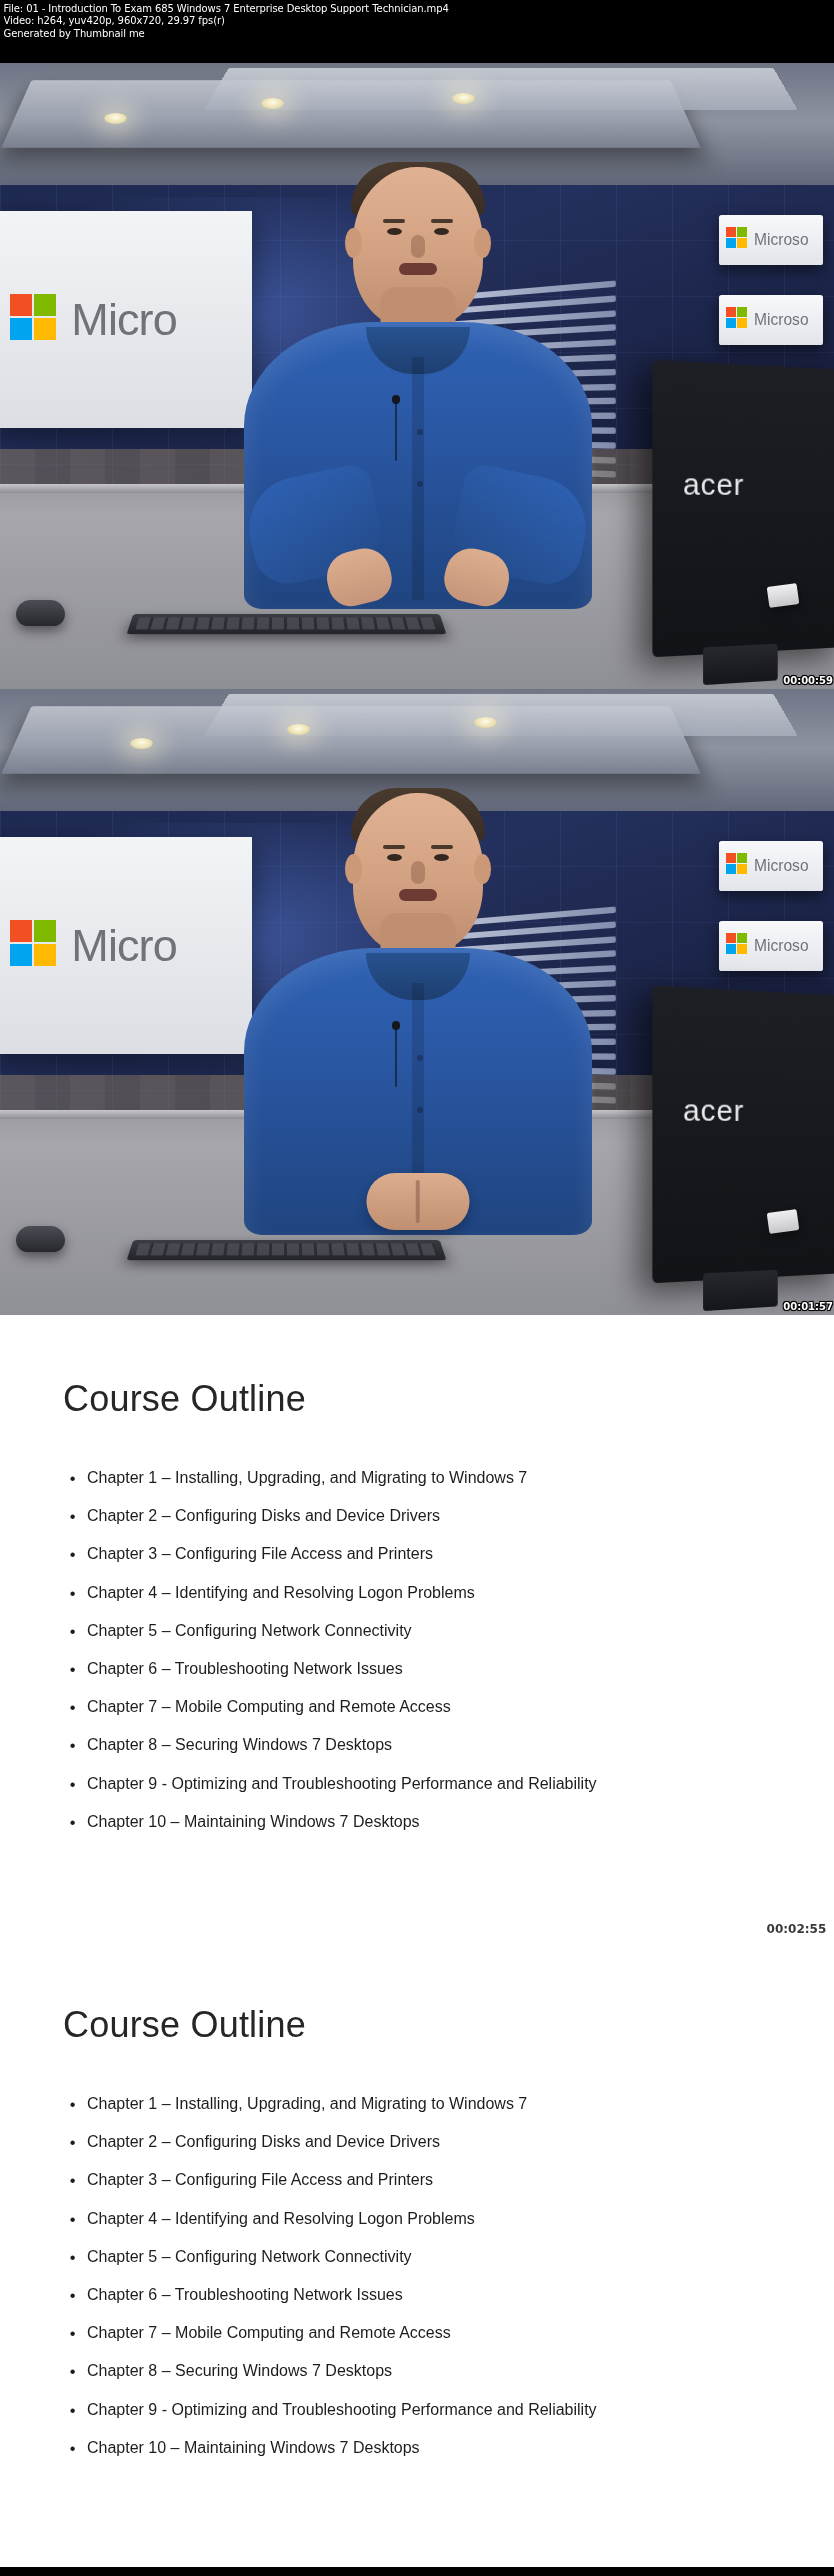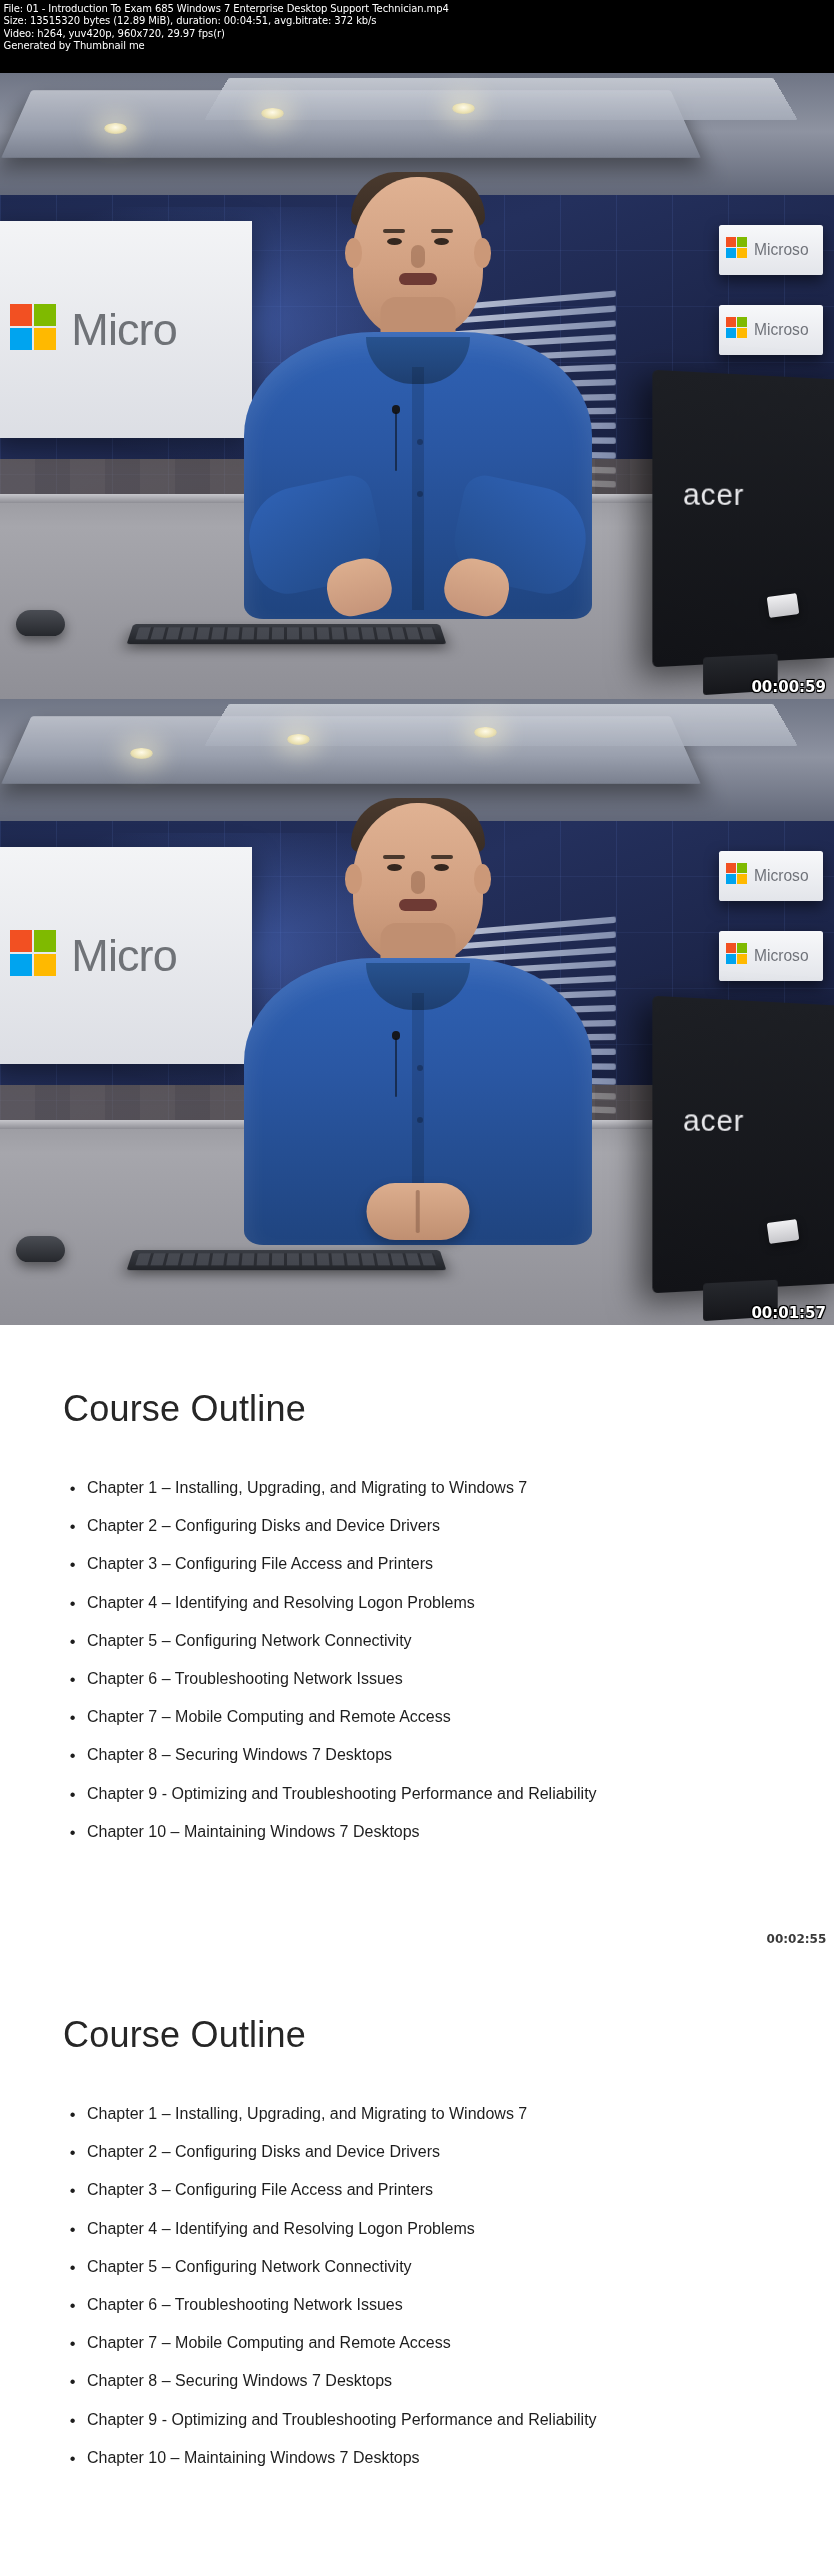--- a/index.html
+++ b/index.html
@@ -16,42 +16,42 @@
 
   
   .info{
     background:#000;
     color:#ffffff;
     padding:2.6px 3.5px 3.5px 3.5px;
     font-family:"DejaVu Sans", sans-serif;
     font-size:10px;
     line-height:1.26;
     letter-spacing:-0.1px;
-    height:73px;
+    height:63px;
     box-sizing:border-box;
     border-radius:6px;
   }
   .info div{white-space:nowrap;overflow:hidden;}
 
   
   .frames{display:block;width:835px;background:#000;}
   .frame{
     position:relative;
     width:835px;
     height:626px;
     overflow:hidden;
     background:#101010;
   }
   .tstamp{
     position:absolute;
-    right:9px;
+    right:2px;
     bottom:3.5px;
     color:#fff;
     font-family:"DejaVu Sans", sans-serif;
-    font-size:15px;
+    font-size:10px;
     font-weight:700;
     letter-spacing:0px;
     text-shadow:
       -0.9px -0.9px 0 #000, 0.9px -0.9px 0 #000,
       -0.9px  0.9px 0 #000, 0.9px  0.9px 0 #000,
        0 0 2.6px #000;
     z-index:40;
   }
 
   
@@ -303,21 +303,20 @@
     letter-spacing:0;
   }
 </style>
 </head>
 <body>
 
 <div class="sheet">
 
   <div class="info">
     <div>File: 01 - Introduction To Exam 685 Windows 7 Enterprise Desktop Support Technician.mp4</div>
-    <div>Size: 13515320 bytes (12.89 MiB), duration: 00:04:51, avg.bitrate: 372 kb/s</div>
     <div>Video: h264, yuv420p, 960x720, 29.97 fps(r)</div>
     <div>Generated by Thumbnail me</div>
   </div>
 
   <div class="frames">
 
     <div class="frame">
       <div class="studio">
 
         <div class="ceil">

